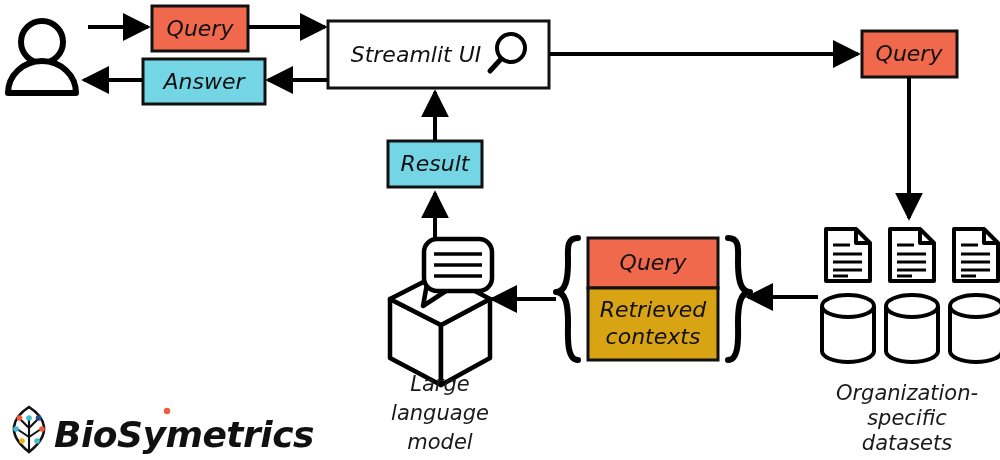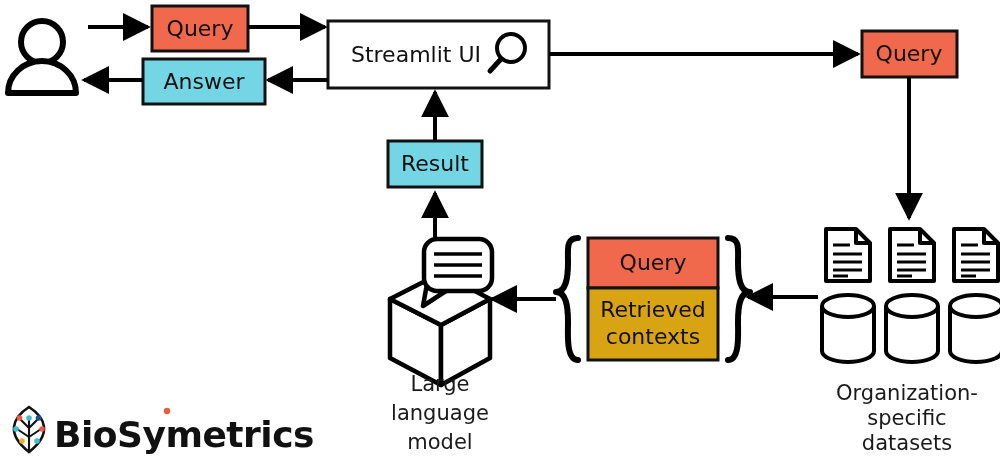--- a/index.html
+++ b/index.html
@@ -10,20 +10,21 @@
   body {
     width: 1000px;
     height: 460px;
     font-family: "DejaVu Sans", sans-serif;
     overflow: hidden;
   }
   #diagram-root {
     position: relative;
     width: 1000px;
     height: 460px;
+    font-style: italic;
   }
   svg.canvas {
     position: absolute;
     top: 0; left: 0;
     width: 1000px;
     height: 460px;
     display: block;
   }
   .box-label {
     font-family: "DejaVu Sans", sans-serif;

